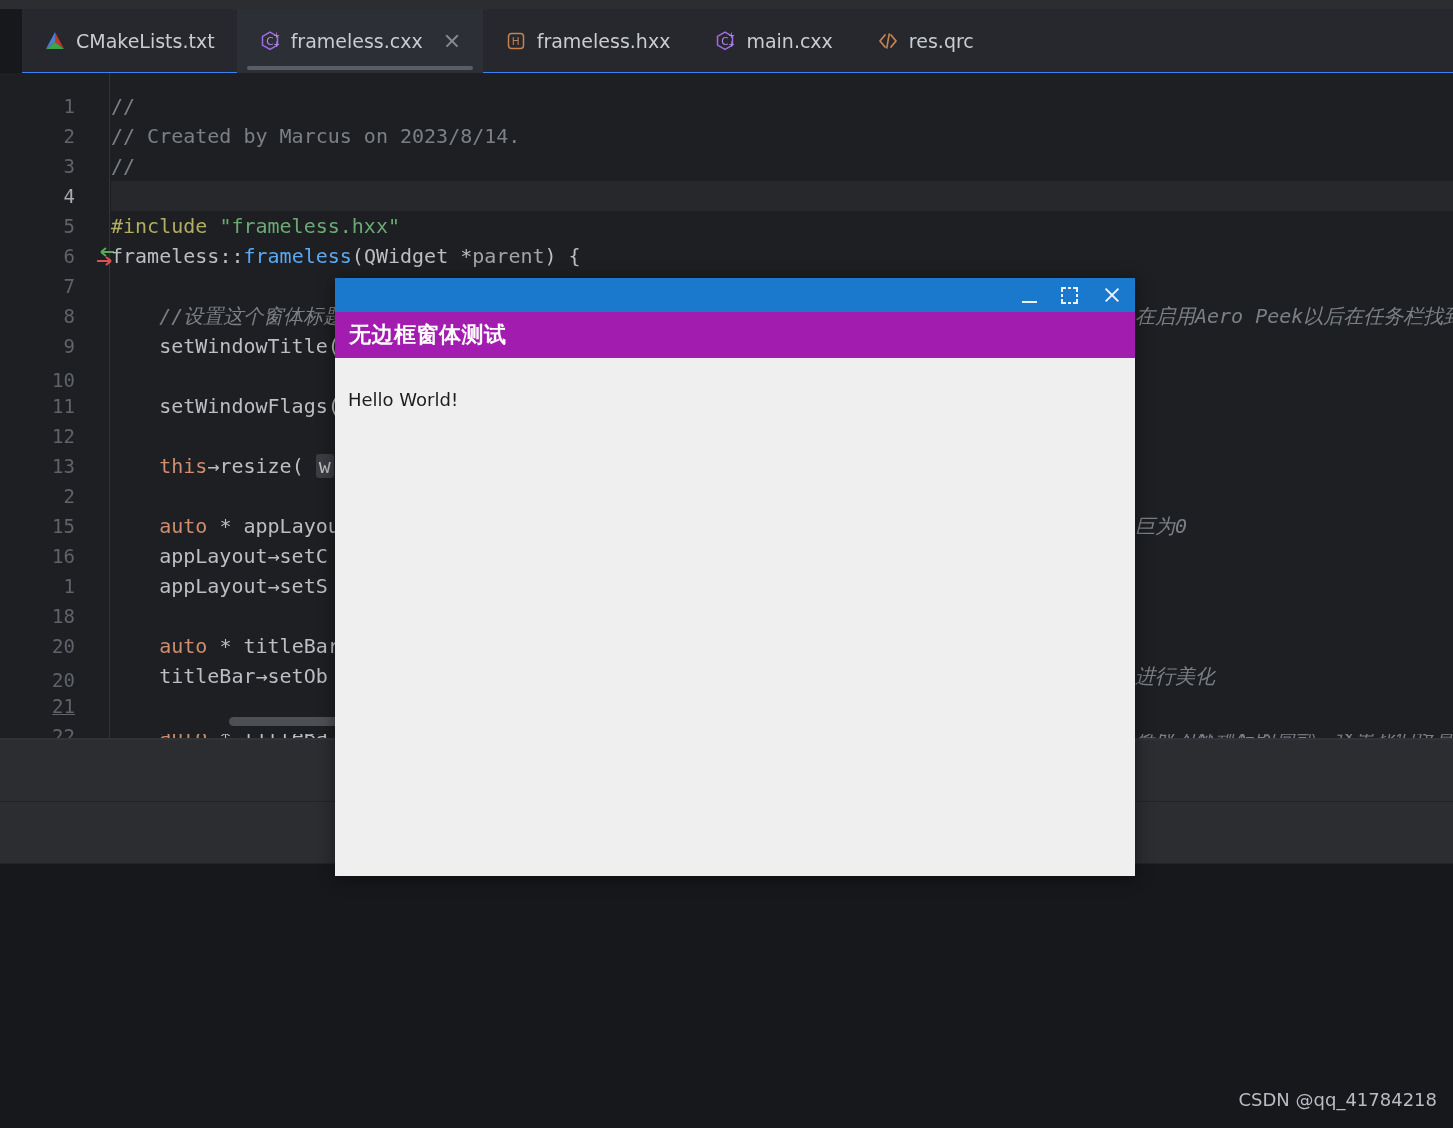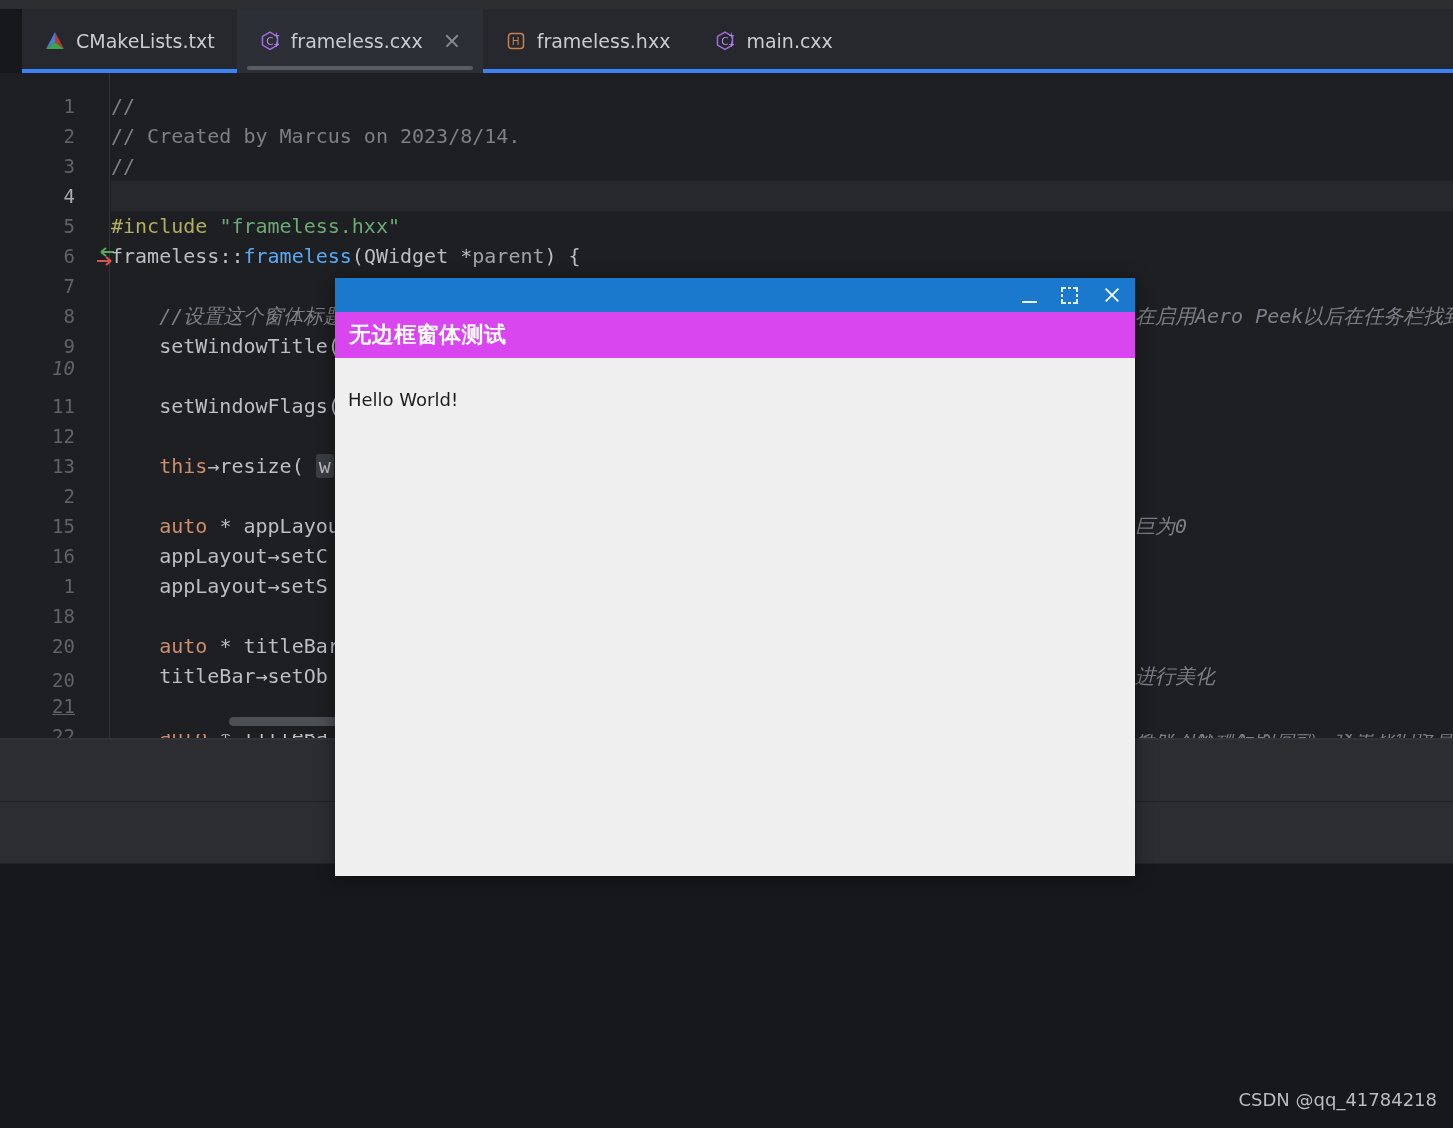--- a/index.html
+++ b/index.html
@@ -14,21 +14,21 @@
   
   .top-strip {
     position: absolute; left: 0; top: 0; width: 1453px; height: 9px;
     background: #2b2d31;
   }
 
   
   .tabbar {
     position: absolute; left: 0; top: 9px; width: 1453px; height: 64px;
     background: #26282e;
-    border-bottom: 4px solid #3b82f6;
+    border-bottom: 1px solid #3b82f6;
   }
   .tabbar-left-gutter {
     position: absolute; left: 0; top: 0; width: 22px; height: 64px;
     background: #17181c;
   }
   .tabs { position: absolute; left: 22px; top: 0; height: 64px; display: flex; align-items: stretch; }
   .tab {
     display: flex; align-items: center; gap: 10px;
     padding: 0 22px; height: 64px; position: relative;
     cursor: default;
@@ -170,21 +170,21 @@
   }
   .wbtn-close .xg::before, .wbtn-close .xg::after {
     content: ""; position: absolute; left: 0; top: 8px; width: 18px; height: 1.8px;
     background: #eef4fb;
   }
   .wbtn-close .xg::before { transform: rotate(45deg); }
   .wbtn-close .xg::after  { transform: rotate(-45deg); }
 
   .dlg-titlebar {
     position: absolute; left: 0; top: 34px; width: 800px; height: 46px;
-    background: #d946ef;
+    background: #a21caf;
     display: flex; align-items: center;
   }
   .dlg-title {
     margin-left: 14px; color: #ffffff; font-size: 22px; font-weight: bold;
     letter-spacing: .5px;
     font-family: "DejaVu Sans", "Liberation Sans", sans-serif;
   }
   .dlg-body {
     position: absolute; left: 0; top: 80px; width: 800px; height: 518px;
     background: #efefef;
@@ -237,20 +237,28 @@
           <span class="tab-label">frameless.hxx</span>
         </div>
         <div class="tab">
           <span class="ticon"><svg width="22" height="22" viewBox="0 0 22 22">
               <path d="M11 2.2 L18.5 6.4 L18.5 15.1 L11 19.3 L3.5 15.1 L3.5 6.4 Z" fill="none" stroke="#a06ee0" stroke-width="1.5"></path>
               <text x="7.2" y="15.2" font-family="DejaVu Sans, sans-serif" font-size="10.5" fill="#b98ce8">C</text>
               <text x="14.2" y="8.4" font-family="DejaVu Sans, sans-serif" font-size="8" fill="#b98ce8">+</text>
               <text x="14.2" y="17.2" font-family="DejaVu Sans, sans-serif" font-size="8" fill="#b98ce8">+</text>
             </svg></span>
           <span class="tab-label">main.cxx</span>
+        </div>
+        <div class="tab">
+          <span class="ticon"><svg width="22" height="22" viewBox="0 0 22 22">
+              <path d="M8 5 L3 11 L8 17" fill="none" stroke="#c9814f" stroke-width="1.8" stroke-linecap="round" stroke-linejoin="round"></path>
+              <path d="M14 5 L19 11 L14 17" fill="none" stroke="#c9814f" stroke-width="1.8" stroke-linecap="round" stroke-linejoin="round"></path>
+              <path d="M12.2 4 L9.8 18" fill="none" stroke="#c9814f" stroke-width="1.6" stroke-linecap="round"></path>
+            </svg></span>
+          <span class="tab-label">res.qrc</span>
         </div>
       </div>
   </div>
 
   <div class="editor">
 
 
     <div class="row-hl" id="row-hl" style="top: 108px;"></div>
     <div class="gutter-hl" id="gutter-hl" style="top: 108px;"></div>
 
@@ -258,21 +266,21 @@
       <div id="lnums">
           <div class="ln" style="top: 18px;">1</div>
           <div class="ln" style="top: 48px;">2</div>
           <div class="ln" style="top: 78px;">3</div>
           <div class="ln cur" style="top: 108px;">4</div>
           <div class="ln" style="top: 138px;">5</div>
           <div class="ln" style="top: 168px;">6</div>
           <div class="ln" style="top: 198px;">7</div>
           <div class="ln" style="top: 228px;">8</div>
           <div class="ln" style="top: 258px;">9</div>
-          <div class="ln" style="top: 280px; font-style: italic;">10</div>
+          <div class="ln" style="top: 292px;">10</div>
           <div class="ln" style="top: 318px;">11</div>
           <div class="ln" style="top: 348px;">12</div>
           <div class="ln" style="top: 378px;">13</div>
           <div class="ln" style="top: 408px;">2</div>
           <div class="ln" style="top: 438px;">15</div>
           <div class="ln" style="top: 468px;">16</div>
           <div class="ln" style="top: 498px;">1</div>
           <div class="ln" style="top: 528px;">18</div>
           <div class="ln" style="top: 558px;">20</div>
           <div class="ln" style="top: 592px;">20</div>

